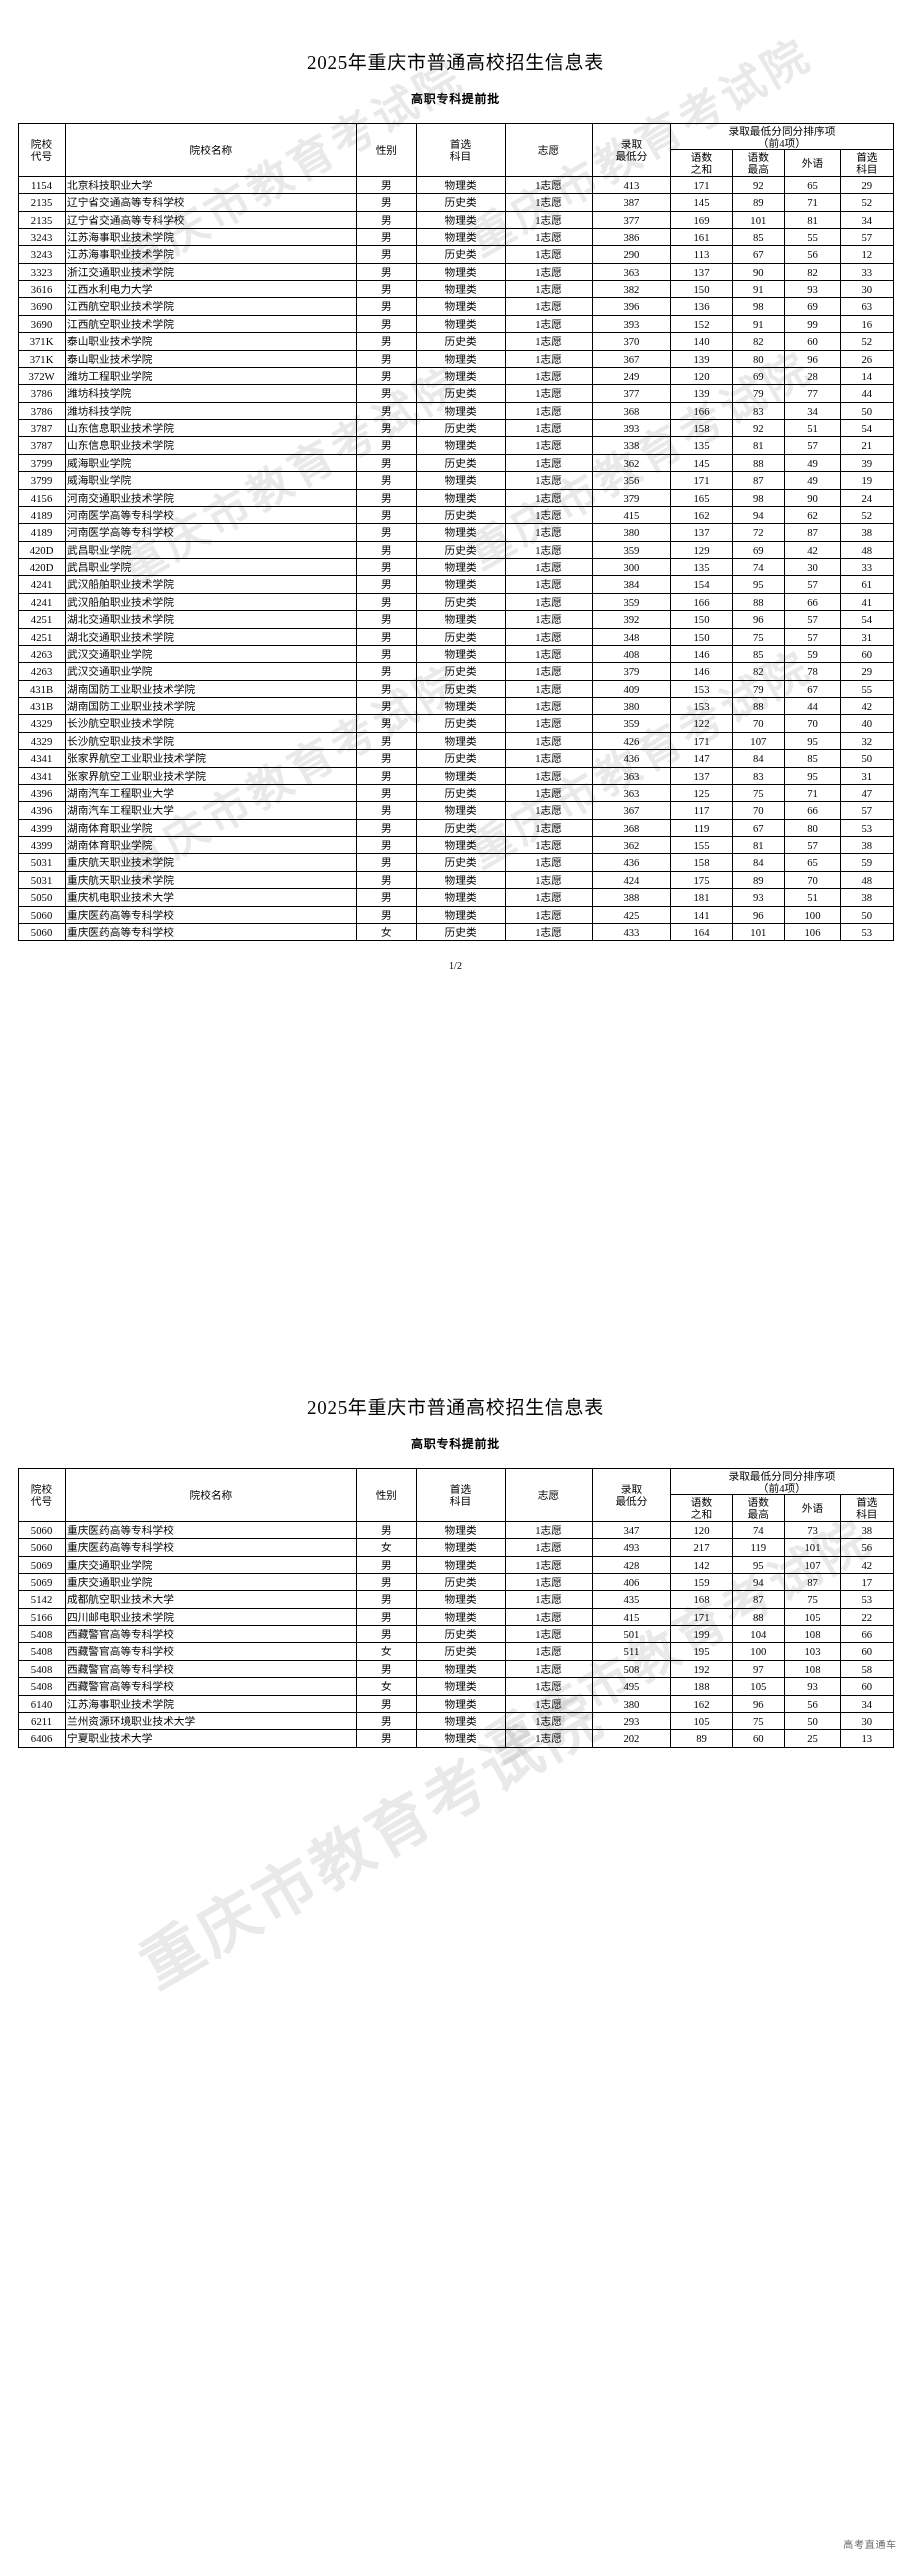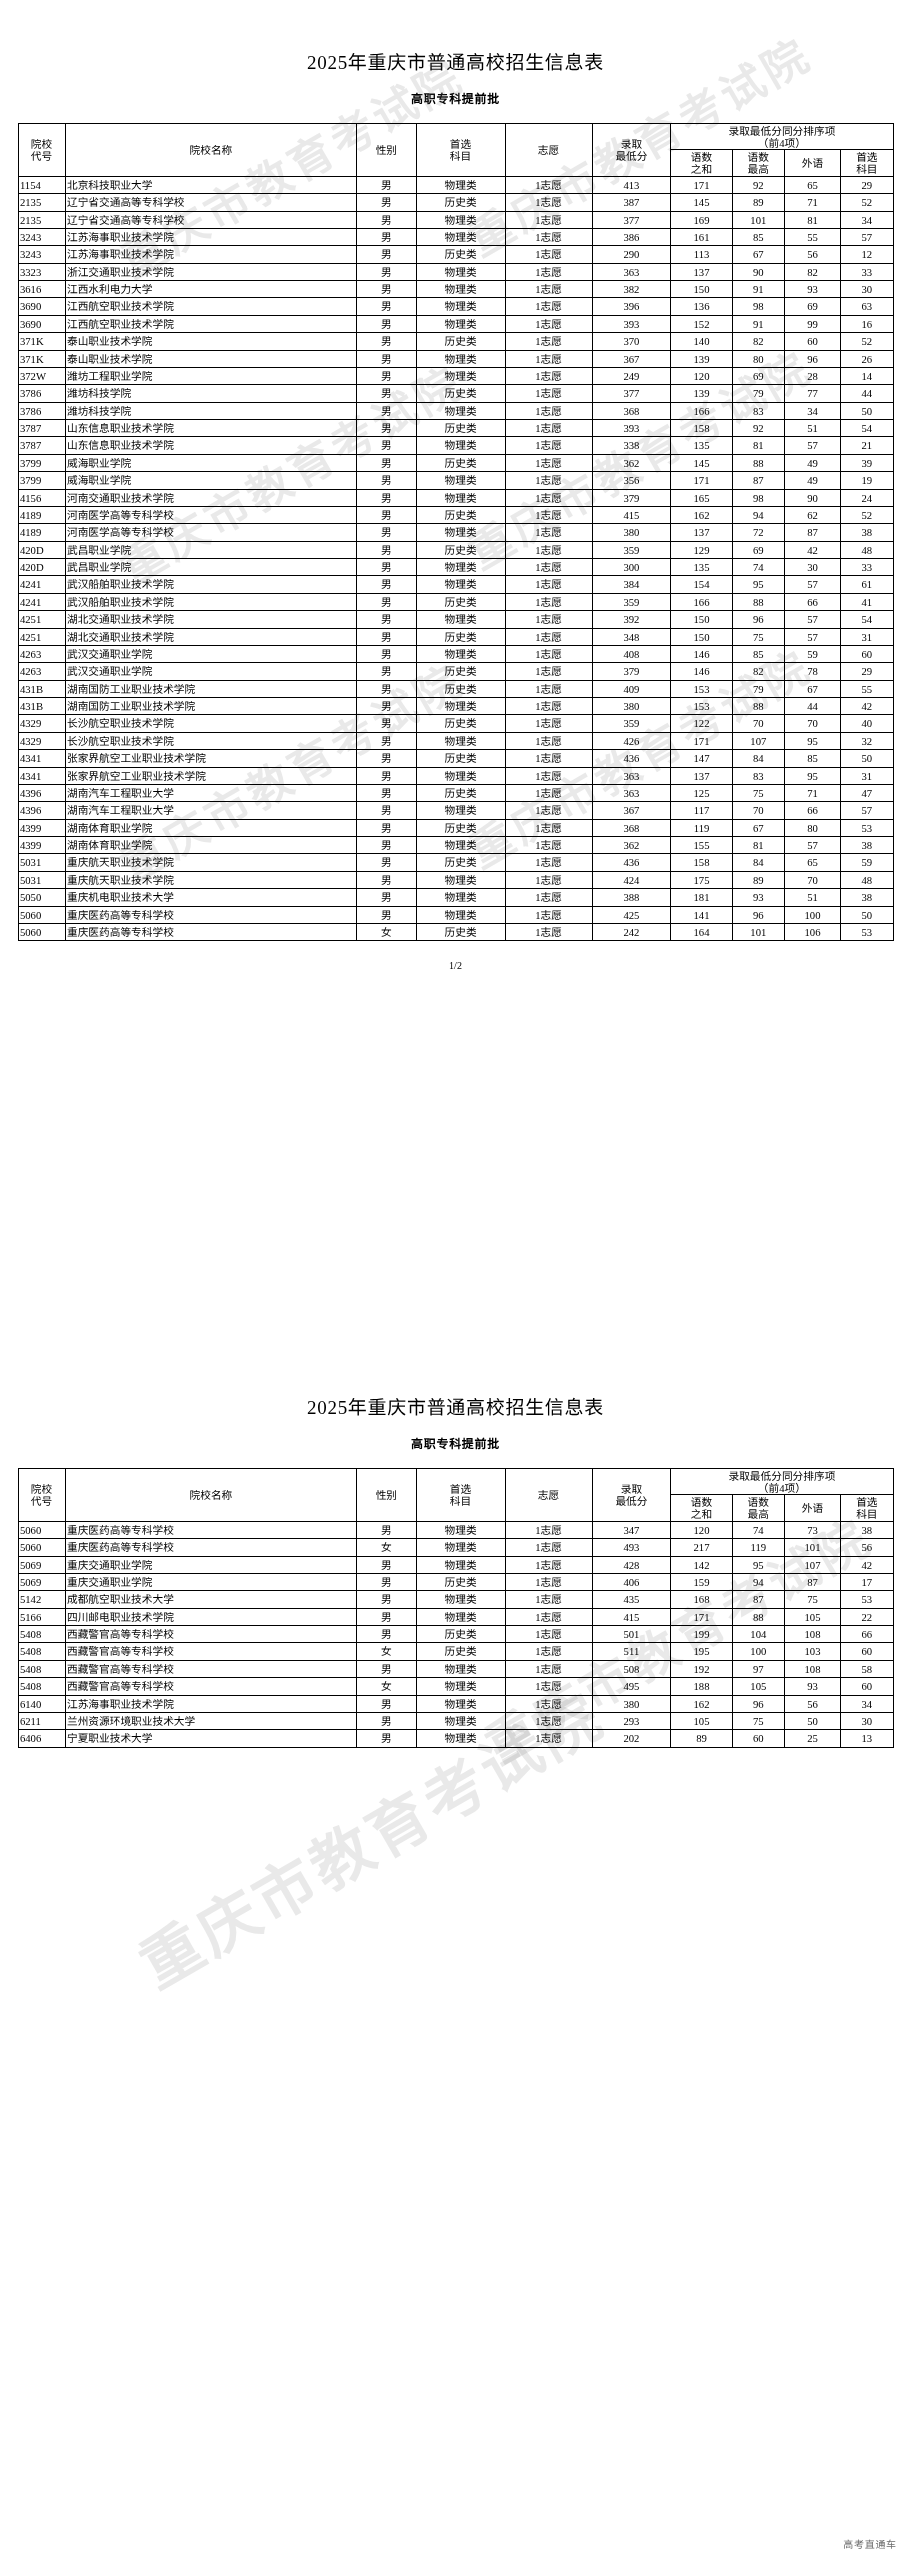--- a/index.html
+++ b/index.html
@@ -81,21 +81,21 @@
   col.c-score  { width: 77px; }
   col.c-sum    { width: 60px; }
   col.c-max    { width: 51px; }
   col.c-eng    { width: 55px; }
   col.c-first  { width: 51px; }
 
   .hdr-stack {
     display: block;
     line-height: 1.12;
   }
-  .c-code-cell { text-align: left; padding-left: 4.3px; }
+  .c-code-cell { text-align: center; padding-left: 4.3px; }
   .c-name-cell { text-align: left; padding-left: 4.3px; }
   .c-center    { text-align: center; }
 
   .page-num {
     text-align: center;
     font-size: 10px;
     margin-top: 18.5px;
     font-family: "Liberation Serif", "DejaVu Serif", serif;
   }
 
@@ -716,21 +716,21 @@
             <td class="c-center">96</td>
             <td class="c-center">100</td>
             <td class="c-center">50</td>
           </tr>
           <tr>
             <td class="c-code-cell">5060</td>
             <td class="c-name-cell">重庆医药高等专科学校</td>
             <td class="c-center">女</td>
             <td class="c-center">历史类</td>
             <td class="c-center">1志愿</td>
-            <td class="c-center">242</td>
+            <td class="c-center">433</td>
             <td class="c-center">164</td>
             <td class="c-center">101</td>
             <td class="c-center">106</td>
             <td class="c-center">53</td>
           </tr>
         </tbody>
     </table>
   </div>
 
   <div class="page-num">1/2</div>

